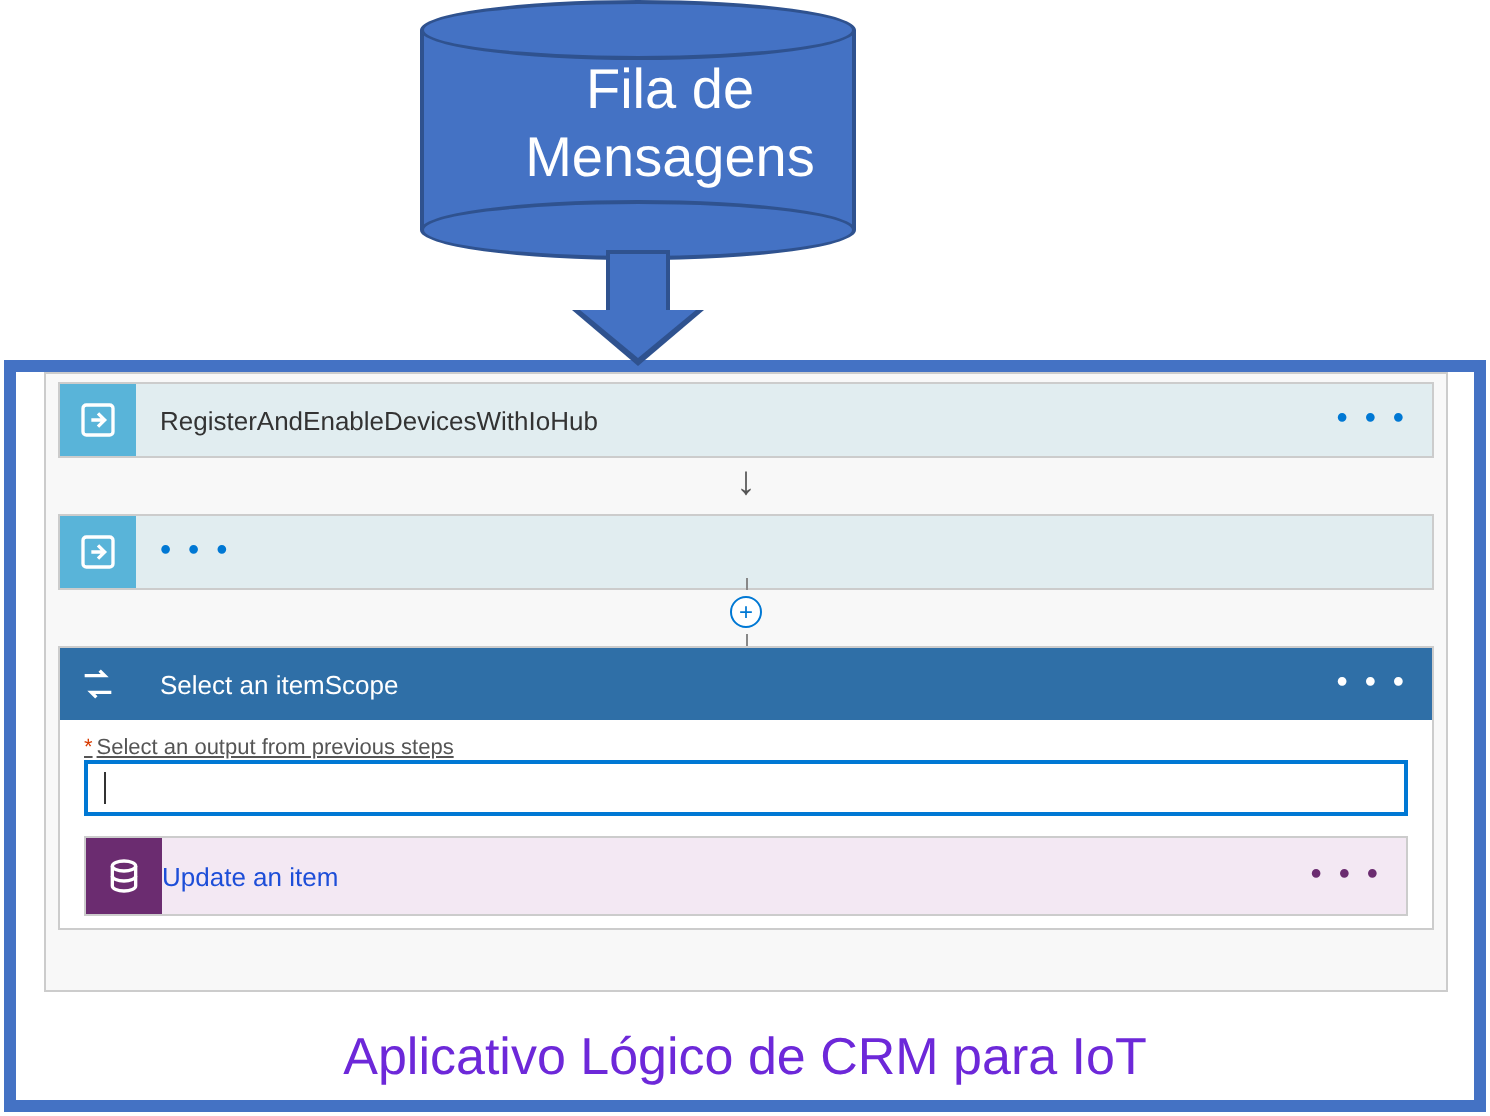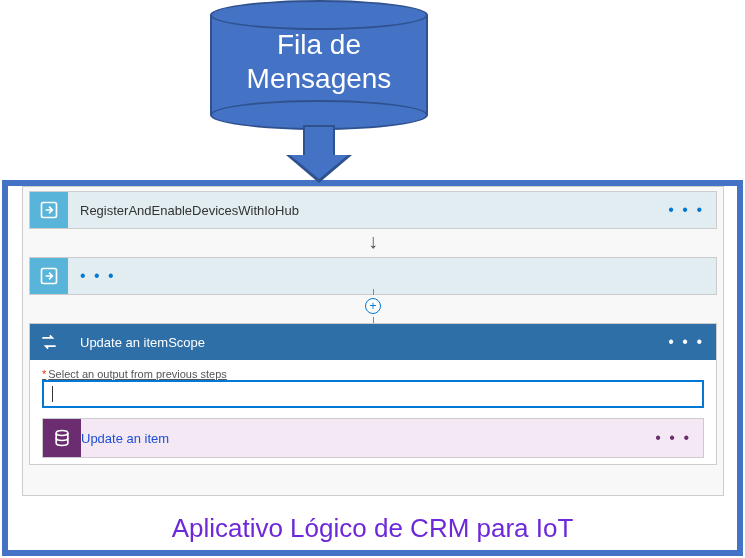--- a/index.html
+++ b/index.html
@@ -2,21 +2,21 @@
 <html><head>
 <meta charset="utf-8">
 <style>
 * { box-sizing: border-box; margin: 0; padding: 0; }
 body { font-family: "Segoe UI", Arial, sans-serif; width: 745px; height: 558px; position: relative; background: #fff; }
 
 .cylinder { position: absolute; left: 210px; top: 0; width: 218px; height: 130px; }
 .cyl-body { position: absolute; left: 0; top: 15px; width: 218px; height: 100px; background: #4472c4; border: 2px solid #2f528f; }
 .cyl-top { position: absolute; left: 0; top: 0; width: 218px; height: 30px; background: #4472c4; border: 2px solid #2f528f; border-radius: 50%; z-index: 2; }
 .cyl-bottom { position: absolute; left: 0; top: 100px; width: 218px; height: 30px; background: #4472c4; border: 2px solid #2f528f; border-radius: 50%; }
-.cyl-text { position: absolute; left: 0; top: 28px; width: 218px; text-align: center; color: #fff; font-size: 28px; z-index: 3; line-height: 1.2; }
+.cyl-text { position: absolute; left: 16px; top: 28px; width: 218px; text-align: center; color: #fff; font-size: 28px; z-index: 3; line-height: 1.2; }
 
 .arrow-down { position: absolute; left: 286px; top: 125px; width: 66px; height: 60px; z-index: 4; }
 .arrow-shaft { position: absolute; left: 17px; top: 0; width: 32px; height: 32px; background: #4472c4; border: 2px solid #2f528f; border-bottom: none; }
 .arrow-head { position: absolute; left: 0; top: 30px; width: 0; height: 0; border-left: 33px solid transparent; border-right: 33px solid transparent; border-top: 28px solid #2f528f; }
 .arrow-head-inner { position: absolute; left: 4px; top: 30px; width: 0; height: 0; border-left: 29px solid transparent; border-right: 29px solid transparent; border-top: 24px solid #4472c4; }
 
 .app-frame { position: absolute; left: 2px; top: 180px; width: 741px; height: 376px; border: 6px solid #4472c4; background: #fff; }
 .app-inner { position: absolute; left: 14px; top: 0; width: 702px; height: 310px; background: #f8f8f8; border: 1px solid #ccc; overflow: hidden; }
 
 .step { display: flex; align-items: center; border: 1px solid #ccc; background: #e1edf0; height: 38px; margin: 4px 6px 0 6px; }
@@ -102,21 +102,21 @@
       <div class="plus-circle">+</div>
     </div>
 
     <div class="scope">
       <div class="scope-header">
         <div class="scope-icon">
           <svg class="svg-ico" viewBox="0 0 24 24">
               <path d="M4 7 h12 l-3 -3 M20 17 h-12 l3 3" fill="none" stroke="#fff" stroke-width="2"></path>
             </svg>
         </div>
-        <div class="scope-title">Update an itemScope</div>
+        <div class="scope-title">Select an itemScope</div>
         <div class="scope-dots">• • •</div>
       </div>
       <div class="scope-body">
         <div class="field-label">
           <span class="req">*</span><span>Select an output from previous steps</span>
         </div>
         <div class="input-row">
           <div class="cursor-line"></div>
         </div>
 

